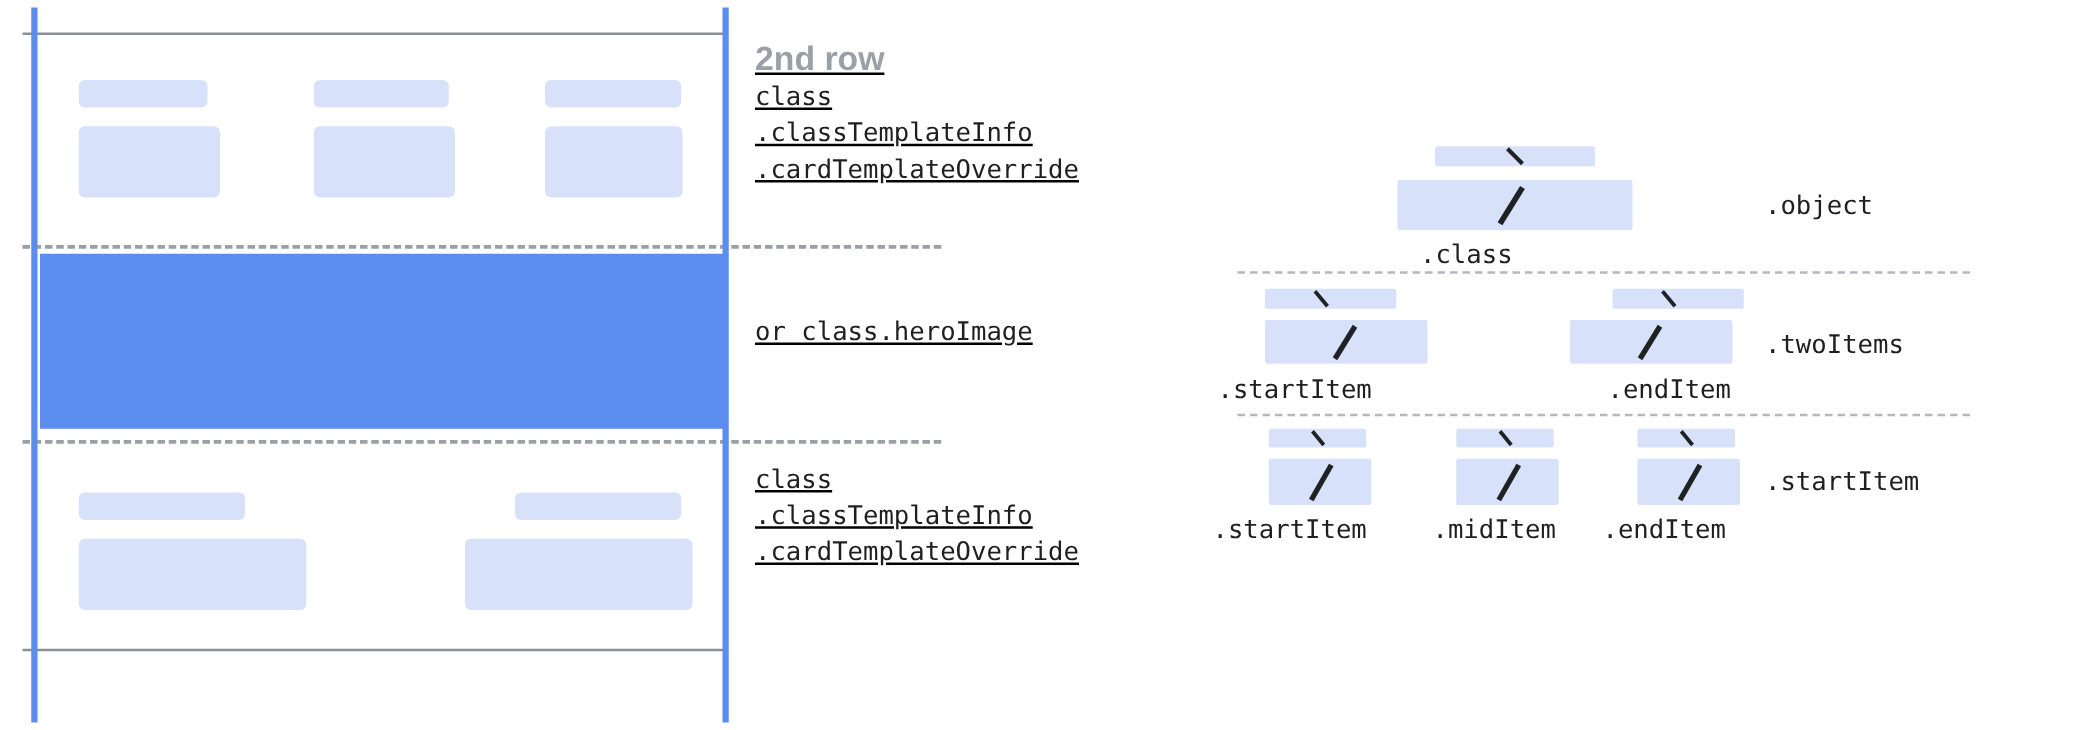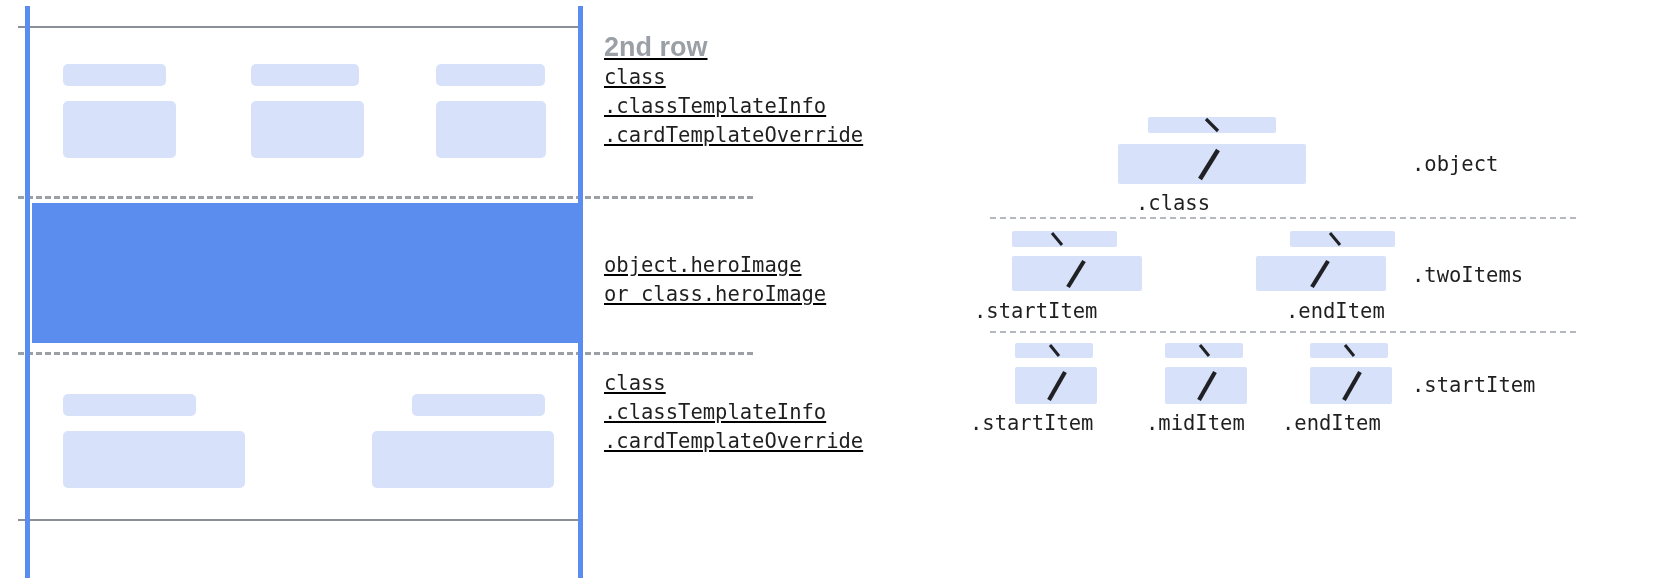--- a/index.html
+++ b/index.html
@@ -162,21 +162,20 @@
 </div>
 
 <div class="txt-block" style="left:604px; top:32px;">
   <div class="row-title">2nd row</div>
   <div class="mono-line">class</div>
   <div class="mono-line">.classTemplateInfo</div>
   <div class="mono-line">.cardTemplateOverride</div>
 </div>
 
 <div class="txt-block" style="left:604px; top:251px;">
-  <div class="mono-line">object.heroImage</div>
   <div class="mono-line">or class.heroImage</div>
 </div>
 
 <div class="txt-block" style="left:604px; top:369px;">
   <div class="mono-line">class</div>
   <div class="mono-line">.classTemplateInfo</div>
   <div class="mono-line">.cardTemplateOverride</div>
 </div>
 
 <div id="item-diagram">

